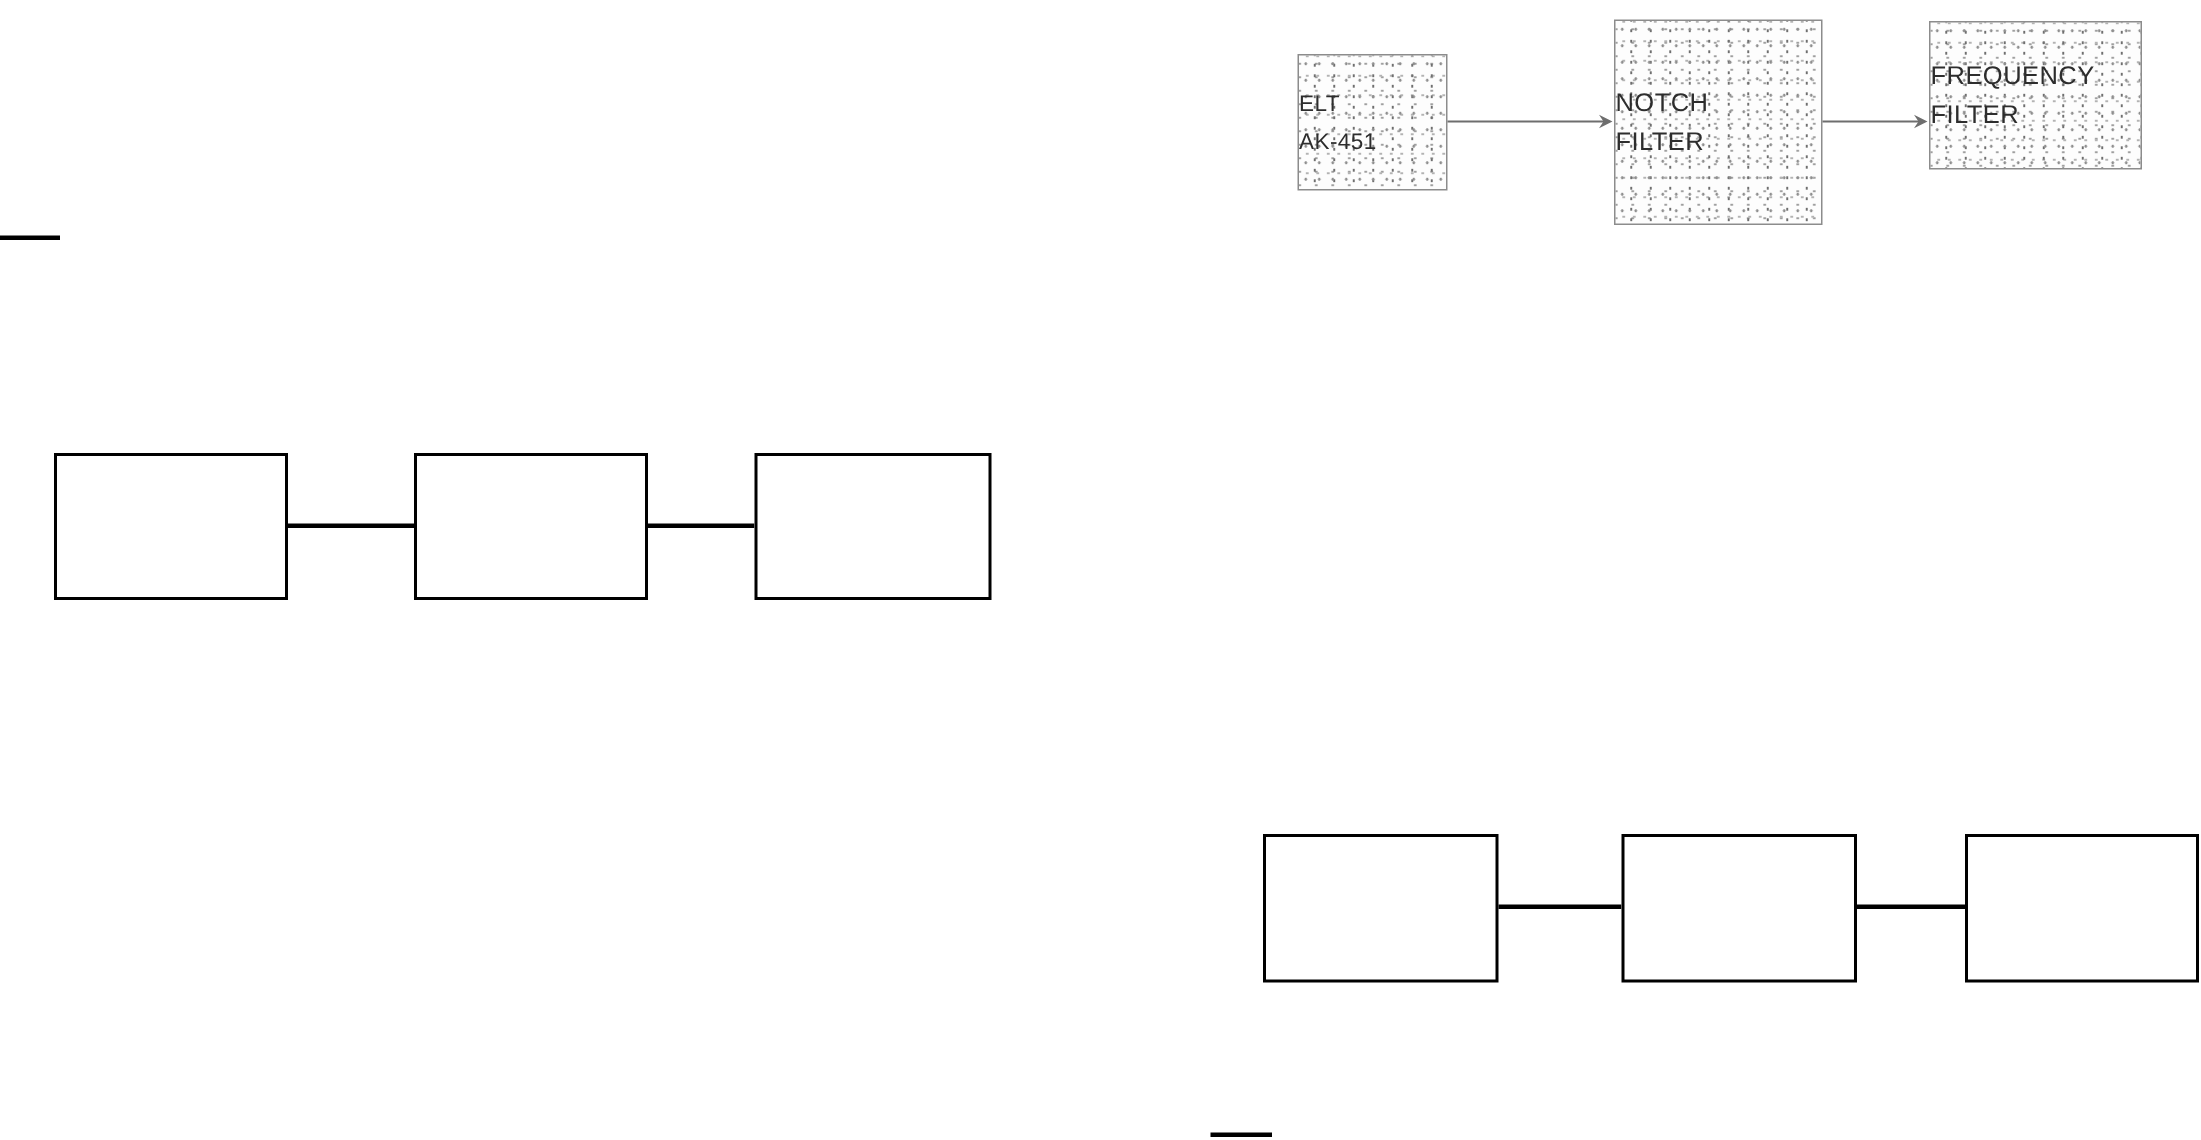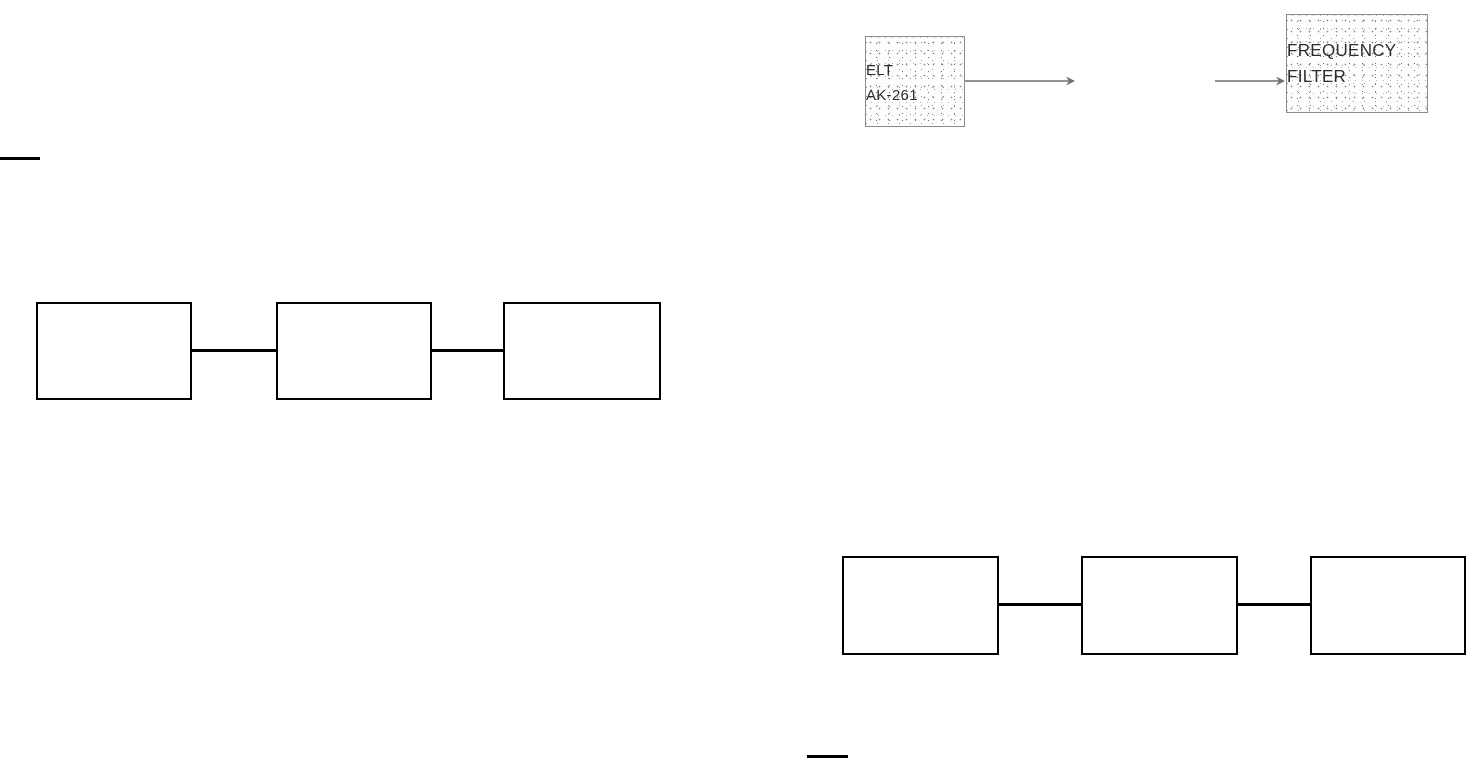--- a/index.html
+++ b/index.html
@@ -60,28 +60,32 @@
 </style>
 </head>
 <body>
 
 <div id="page">
 
   <div class="rule" style="left:0; top:157; left:0px; top:157px; width:40px;"></div>
 
   <div class="sbox sbox-small" style="left:865px; top:36px; width:100px; height:91px;">
     <span class="ln">ELT</span>
-    <span class="ln">AK-261</span>
+    <span class="ln">AK-451</span>
   </div>
 
   <svg class="arrow" style="left:965px; top:74px;" width="111" height="14">
     <line x1="0" y1="7" x2="108" y2="7" stroke="#6e6e6e" stroke-width="1.3"></line>
     <path d="M110,7 L101,2.5 L104,7 L101,11.5 Z" fill="#6e6e6e"></path>
   </svg>
 
+  <div class="sbox sbox-large" style="left:1076px; top:13px; width:139px; height:137px;">
+    <span class="ln">NOTCH</span>
+    <span class="ln">FILTER</span>
+  </div>
 
   <svg class="arrow" style="left:1215px; top:74px;" width="71" height="14">
     <line x1="0" y1="7" x2="68" y2="7" stroke="#6e6e6e" stroke-width="1.3"></line>
     <path d="M70,7 L61,2.5 L64,7 L61,11.5 Z" fill="#6e6e6e"></path>
   </svg>
 
   <div class="sbox sbox-large" style="left:1286px; top:14px; width:142px; height:99px;">
     <span class="ln">FREQUENCY</span>
     <span class="ln">FILTER</span>
   </div>

